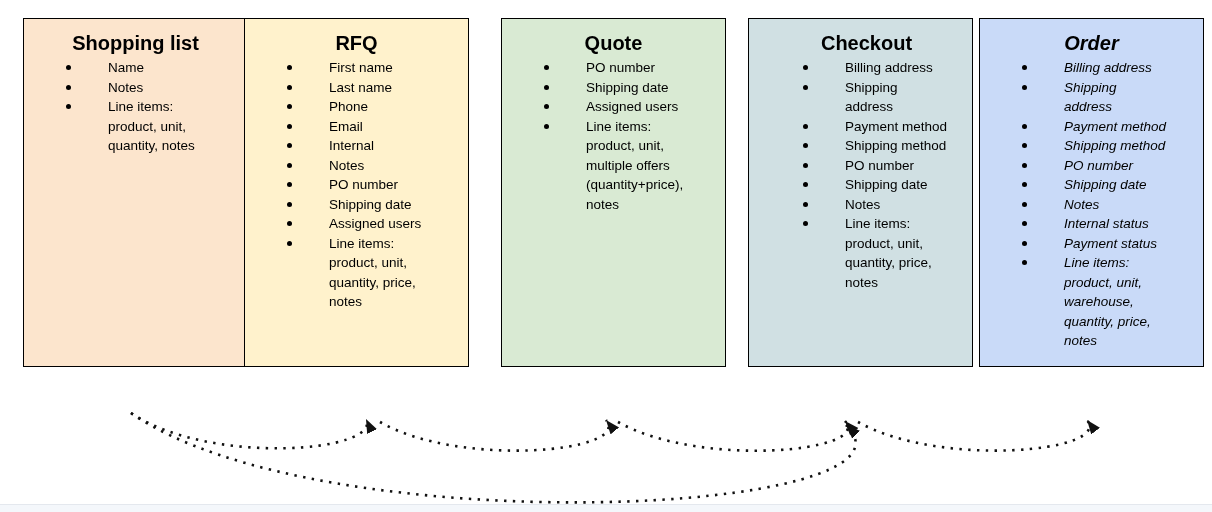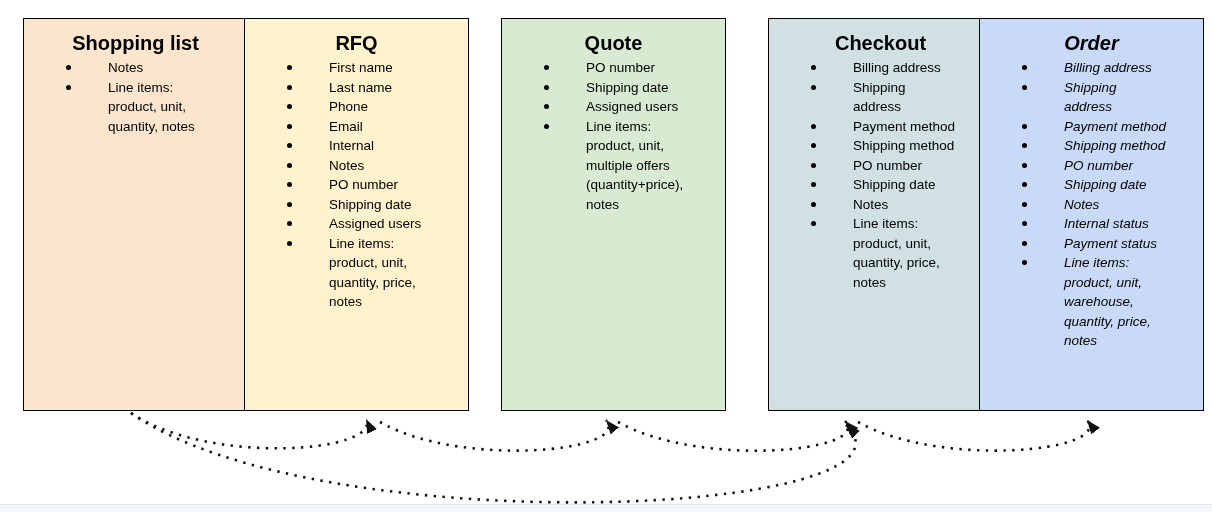--- a/index.html
+++ b/index.html
@@ -4,21 +4,21 @@
 <style>
   html,body{margin:0;padding:0;}
   body{
     width:1212px;height:512px;position:relative;overflow:hidden;
     background:#ffffff;
     font-family:"Liberation Sans", sans-serif;
     color:#000;
   }
   .canvas{position:absolute;inset:0;}
   .card{
-    position:absolute;top:18px;width:225px;height:393px;
+    position:absolute;top:18px;width:225px;height:349px;
     border:1px solid #000;box-sizing:border-box;
   }
   .card-title{
     margin:13px 6px 3px;text-align:center;
     font-size:20px;line-height:23px;font-weight:bold;
   }
   .field-list{margin:3px 0 0;padding:0;list-style:none;}
   .field-item{
     display:flex;align-items:flex-start;
     padding-left:42px;font-size:13.5px;line-height:19.5px;
@@ -43,20 +43,26 @@
 <body>
 
 <div class="canvas">
   <div id="cards-layer">
       <div class="card" style="left: 23px; background: rgb(252, 229, 205);">
         <div class="card-title">Shopping list</div>
         <ul class="field-list">
           <li class="field-item">
             <span class="bullet"></span>
             <span class="lines">
+              <span class="line">Name</span>
+            </span>
+          </li>
+          <li class="field-item">
+            <span class="bullet"></span>
+            <span class="lines">
               <span class="line">Notes</span>
             </span>
           </li>
           <li class="field-item">
             <span class="bullet"></span>
             <span class="lines">
               <span class="line">Line items:</span>
               <span class="line">product, unit,</span>
               <span class="line">quantity, notes</span>
             </span>
@@ -157,21 +163,21 @@
             <span class="lines">
               <span class="line">Line items:</span>
               <span class="line">product, unit,</span>
               <span class="line">multiple offers</span>
               <span class="line">(quantity+price),</span>
               <span class="line">notes</span>
             </span>
           </li>
         </ul>
       </div>
-      <div class="card" style="left: 768px; background: rgb(208, 224, 227);">
+      <div class="card" style="left: 748px; background: rgb(208, 224, 227); padding-left: 12px;">
         <div class="card-title">Checkout</div>
         <ul class="field-list">
           <li class="field-item">
             <span class="bullet"></span>
             <span class="lines">
               <span class="line">Billing address</span>
             </span>
           </li>
           <li class="field-item">
             <span class="bullet"></span>

